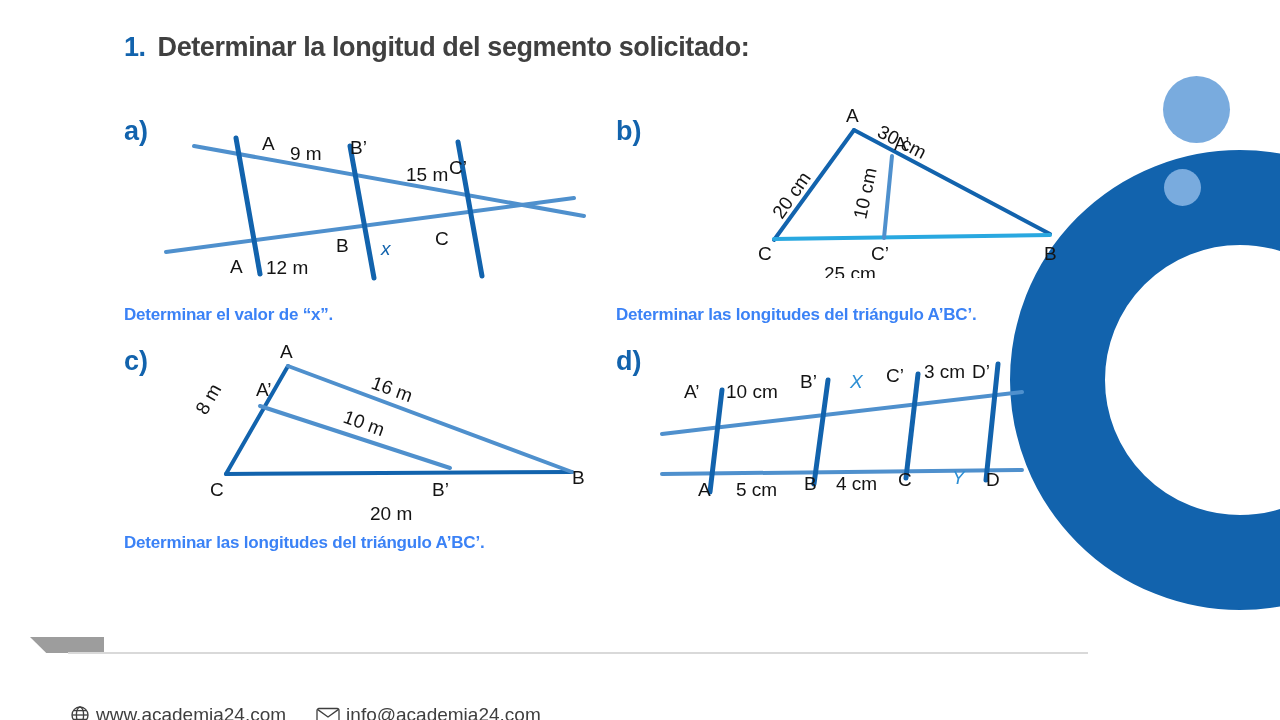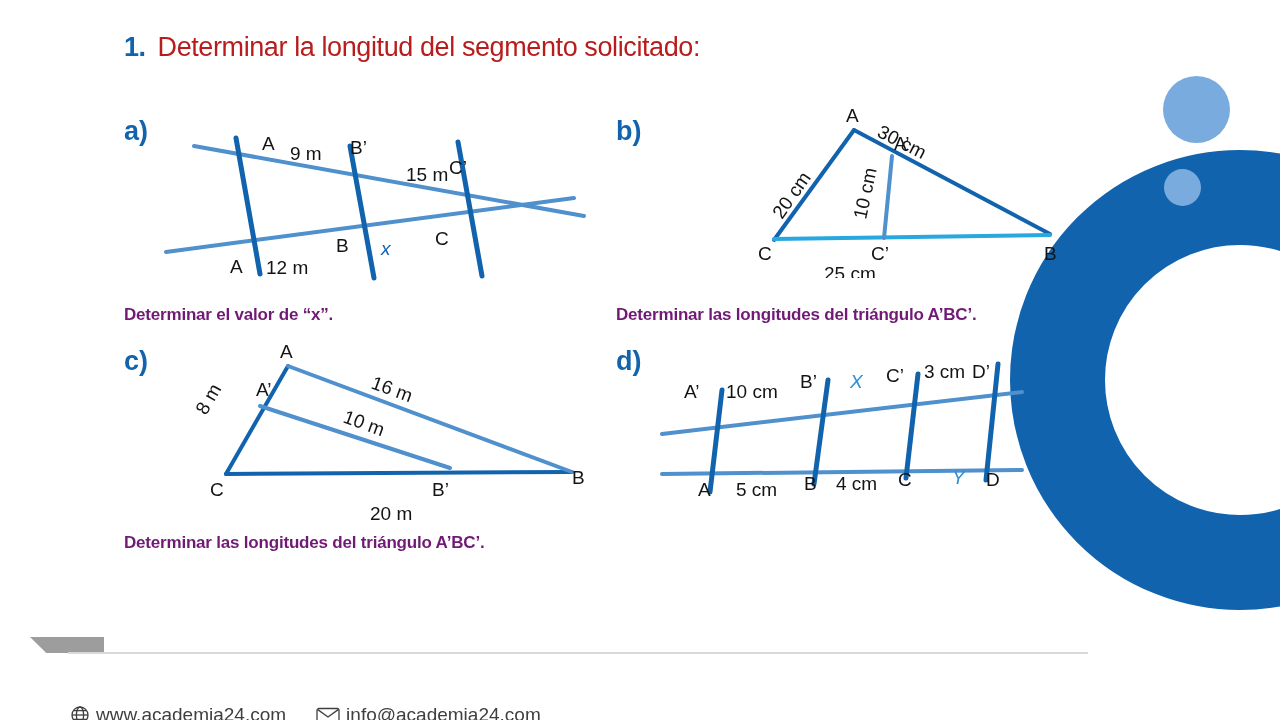--- a/index.html
+++ b/index.html
@@ -63,38 +63,38 @@
     z-index: 3;
   }
   .title-num {
     font-size: 27px;
     font-weight: bold;
     color: #1263ad;
     letter-spacing: -0.5px;
   }
   .title-text {
     font-size: 27px;
-    font-weight: normal;
-    color: #b91c1c;
+    font-weight: bold;
+    color: #404040;
     letter-spacing: -0.4px;
   }
   
   .block {
     position: absolute;
     z-index: 3;
   }
   .label {
     font-size: 27px;
     font-weight: bold;
     color: #1263ad;
   }
   .caption {
     font-size: 17px;
     font-weight: bold;
-    color: #701a75;
+    color: #3b82f6;
     line-height: 1.5;
     letter-spacing: -0.2px;
   }
   .fig {
     position: absolute;
   }
   .fig text {
     font-family: "Liberation Sans", sans-serif;
   }
   

